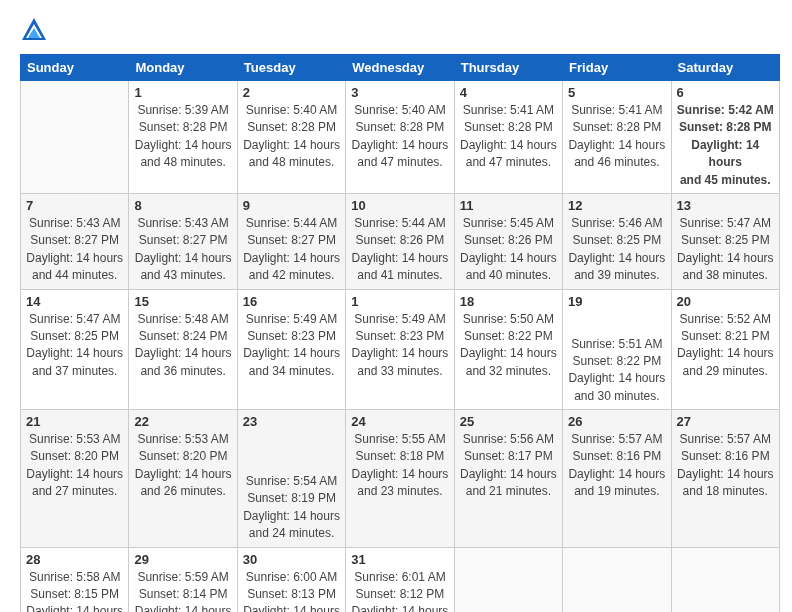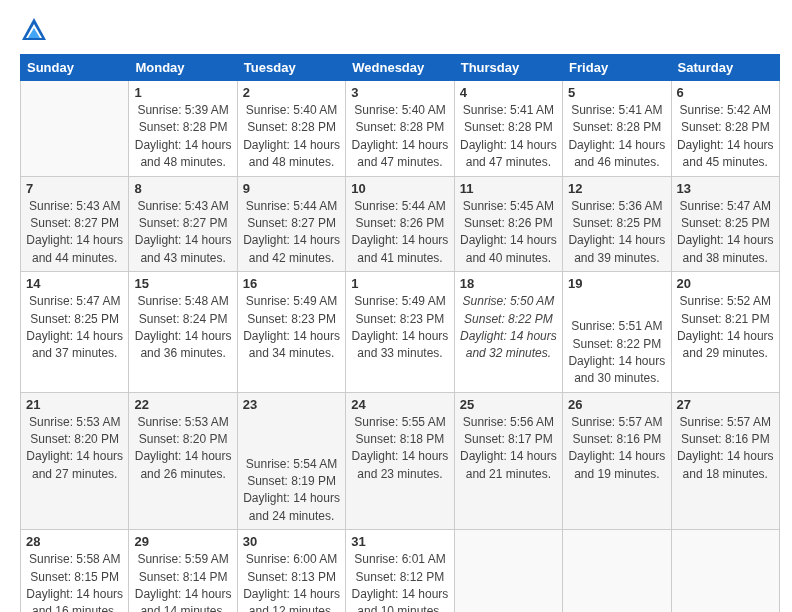--- a/index.html
+++ b/index.html
@@ -172,21 +172,21 @@
           </td>
           <td>
             <span class="day-num">5</span>
             <div class="day-info" style="white-space: pre-line;">Sunrise: 5:41 AM
 Sunset: 8:28 PM
 Daylight: 14 hours
 and 46 minutes.</div>
           </td>
           <td>
             <span class="day-num">6</span>
-            <div class="day-info" style="white-space: pre-line;">Sunrise: 5:42 AM
+            <div class="day-info" style="white-space: pre-line; font-weight: bold;">Sunrise: 5:42 AM
 Sunset: 8:28 PM
 Daylight: 14 hours
 and 45 minutes.</div>
           </td>
         </tr>
         <tr class="row-shaded">
           <td>
             <span class="day-num">7</span>
             <div class="day-info" style="white-space: pre-line;">Sunrise: 5:43 AM
 Sunset: 8:27 PM
@@ -216,21 +216,21 @@
           </td>
           <td>
             <span class="day-num">11</span>
             <div class="day-info" style="white-space: pre-line;">Sunrise: 5:45 AM
 Sunset: 8:26 PM
 Daylight: 14 hours
 and 40 minutes.</div>
           </td>
           <td>
             <span class="day-num">12</span>
-            <div class="day-info" style="white-space: pre-line;">Sunrise: 5:36 AM
+            <div class="day-info" style="white-space: pre-line;">Sunrise: 5:46 AM
 Sunset: 8:25 PM
 Daylight: 14 hours
 and 39 minutes.</div>
           </td>
           <td>
             <span class="day-num">13</span>
             <div class="day-info" style="white-space: pre-line;">Sunrise: 5:47 AM
 Sunset: 8:25 PM
 Daylight: 14 hours
 and 38 minutes.</div>
@@ -260,21 +260,21 @@
           </td>
           <td>
             <span class="day-num">1</span>
             <div class="day-info" style="white-space: pre-line;">Sunrise: 5:49 AM
 Sunset: 8:23 PM
 Daylight: 14 hours
 and 33 minutes.</div>
           </td>
           <td>
             <span class="day-num">18</span>
-            <div class="day-info" style="white-space: pre-line; font-style: italic;">Sunrise: 5:50 AM
+            <div class="day-info" style="white-space: pre-line;">Sunrise: 5:50 AM
 Sunset: 8:22 PM
 Daylight: 14 hours
 and 32 minutes.</div>
           </td>
           <td>
             <span class="day-num">19</span>
             <div class="day-info" style="white-space: pre-line; margin-top: 27px;">Sunrise: 5:51 AM
 Sunset: 8:22 PM
 Daylight: 14 hours
 and 30 minutes.</div>

